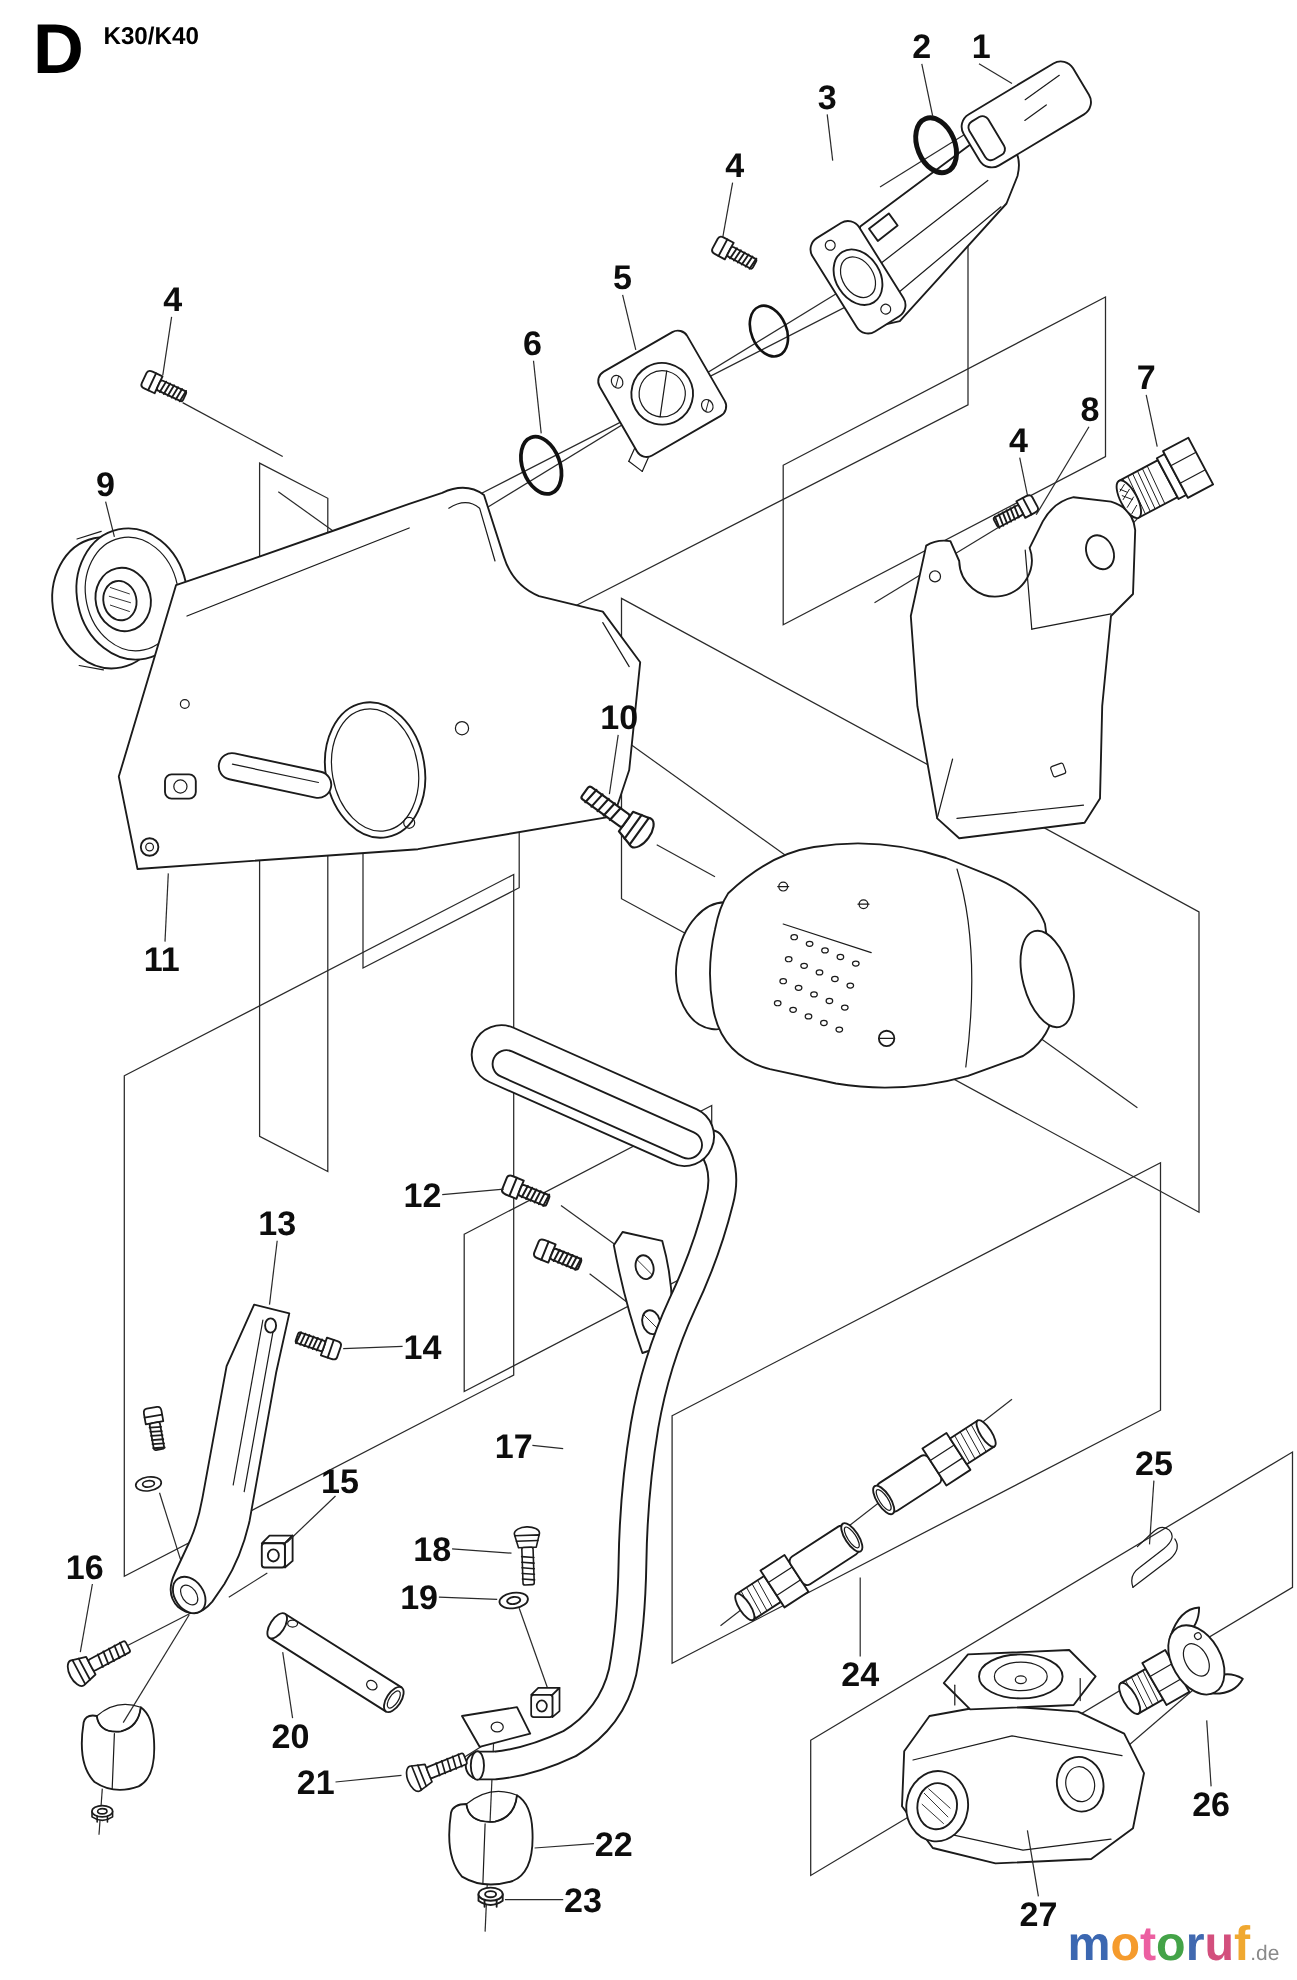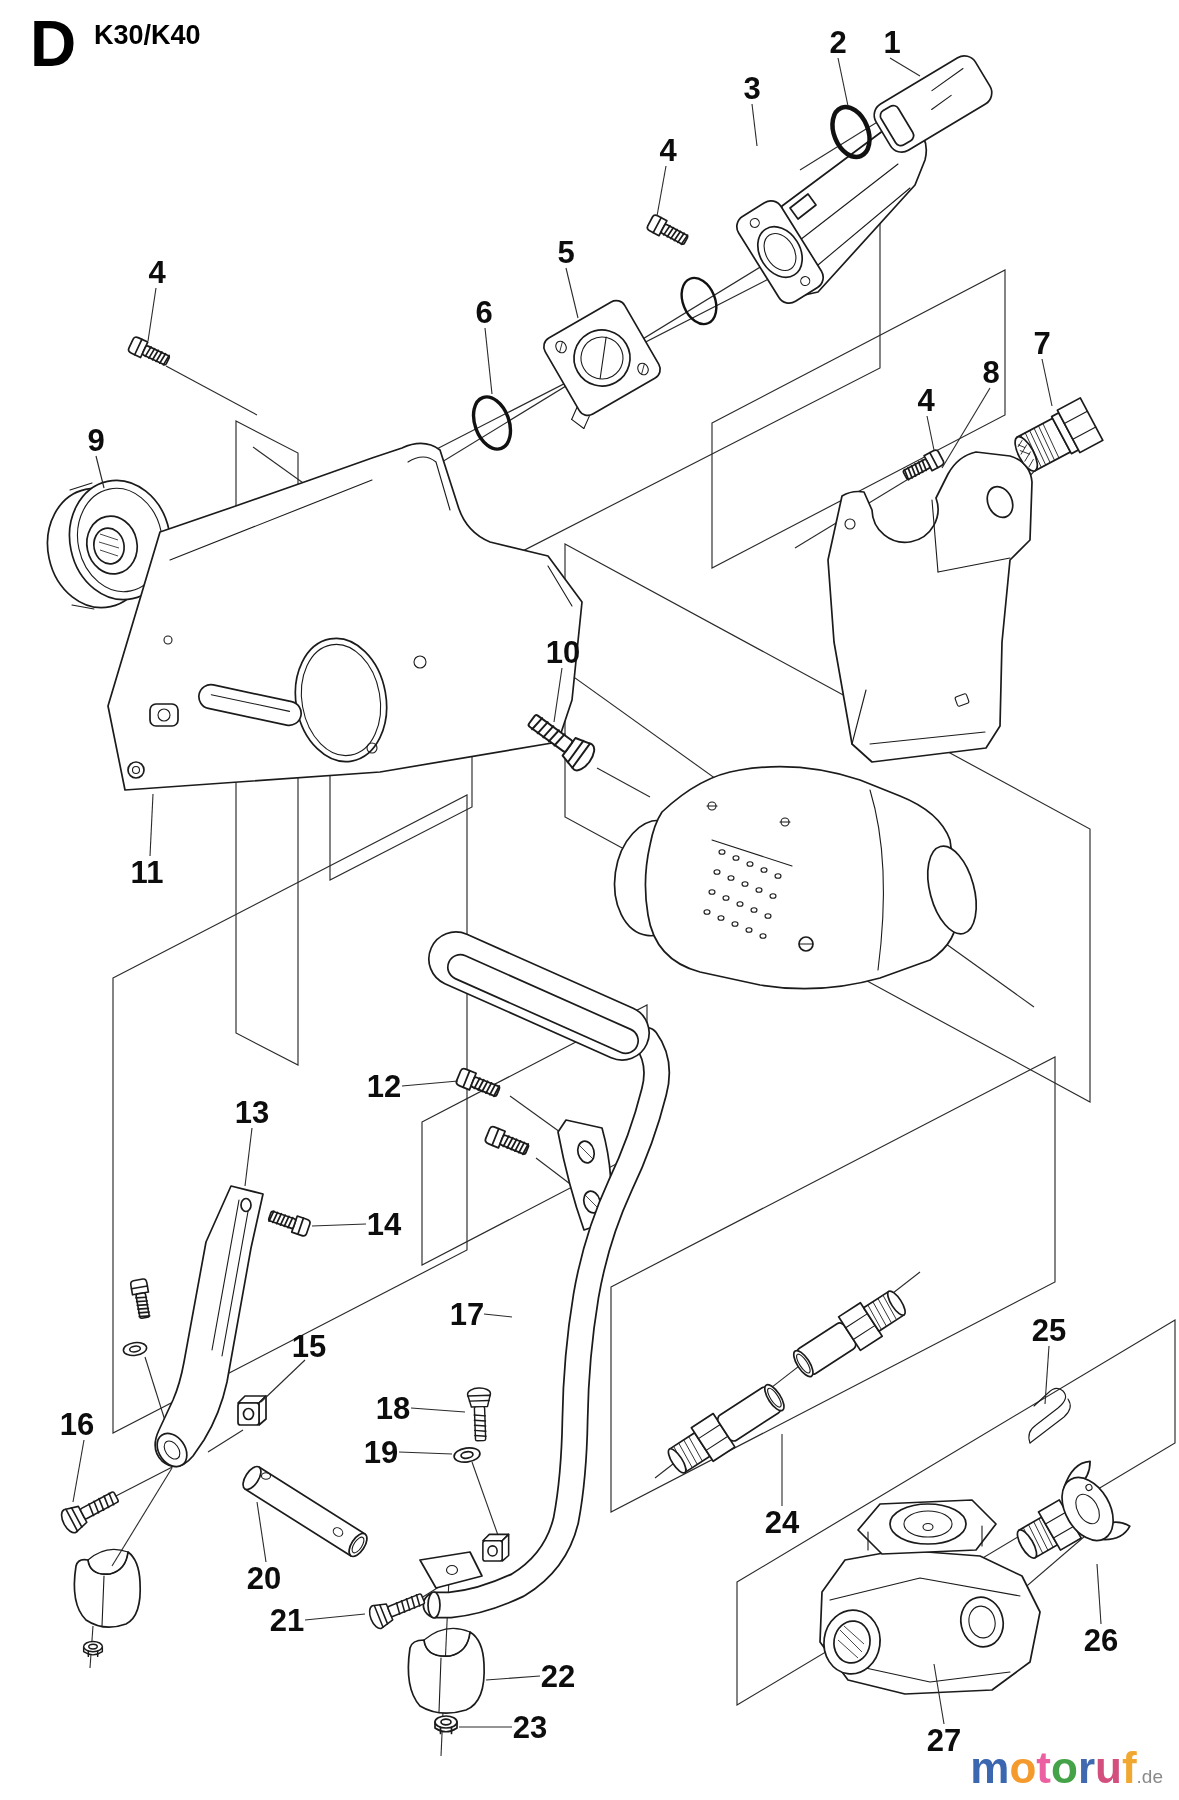--- a/index.html
+++ b/index.html
@@ -1,19 +1,19 @@
 <!DOCTYPE html>
 <html><head>
 <meta charset="utf-8">
 <style>
   html,body{margin:0;padding:0;background:#fff;}
   .page{position:relative;width:1179px;height:1800px;background:#fff;overflow:hidden;
         font-family:"Liberation Sans",sans-serif;}
   .section-letter{position:absolute;left:30px;top:12px;font-size:64px;font-weight:700;color:#000;line-height:1;}
-  .model-title{position:absolute;left:94px;top:22px;font-size:27px;font-weight:700;color:#000;line-height:1;}
+  .model-title{position:absolute;left:94px;top:22px;font-size:22px;font-weight:700;color:#000;line-height:1;}
   svg{position:absolute;left:0;top:0;}
   
   .ln{stroke:#2a2a2a;stroke-width:1.1;fill:none;}
   .pl{stroke:#2a2a2a;stroke-width:1.15;fill:none;}
   .pt{stroke:#1b1b1b;stroke-width:1.7;fill:#fff;stroke-linejoin:round;stroke-linecap:round;}
   .dt{stroke:#1b1b1b;stroke-width:1.1;fill:none;stroke-linejoin:round;stroke-linecap:round;}
   .hx{stroke:#1b1b1b;stroke-width:0.8;fill:none;}
   .oring{stroke:#111;fill:none;}
   .callout{font:700 31px "Liberation Sans",sans-serif;fill:#0d0d0d;}
   

